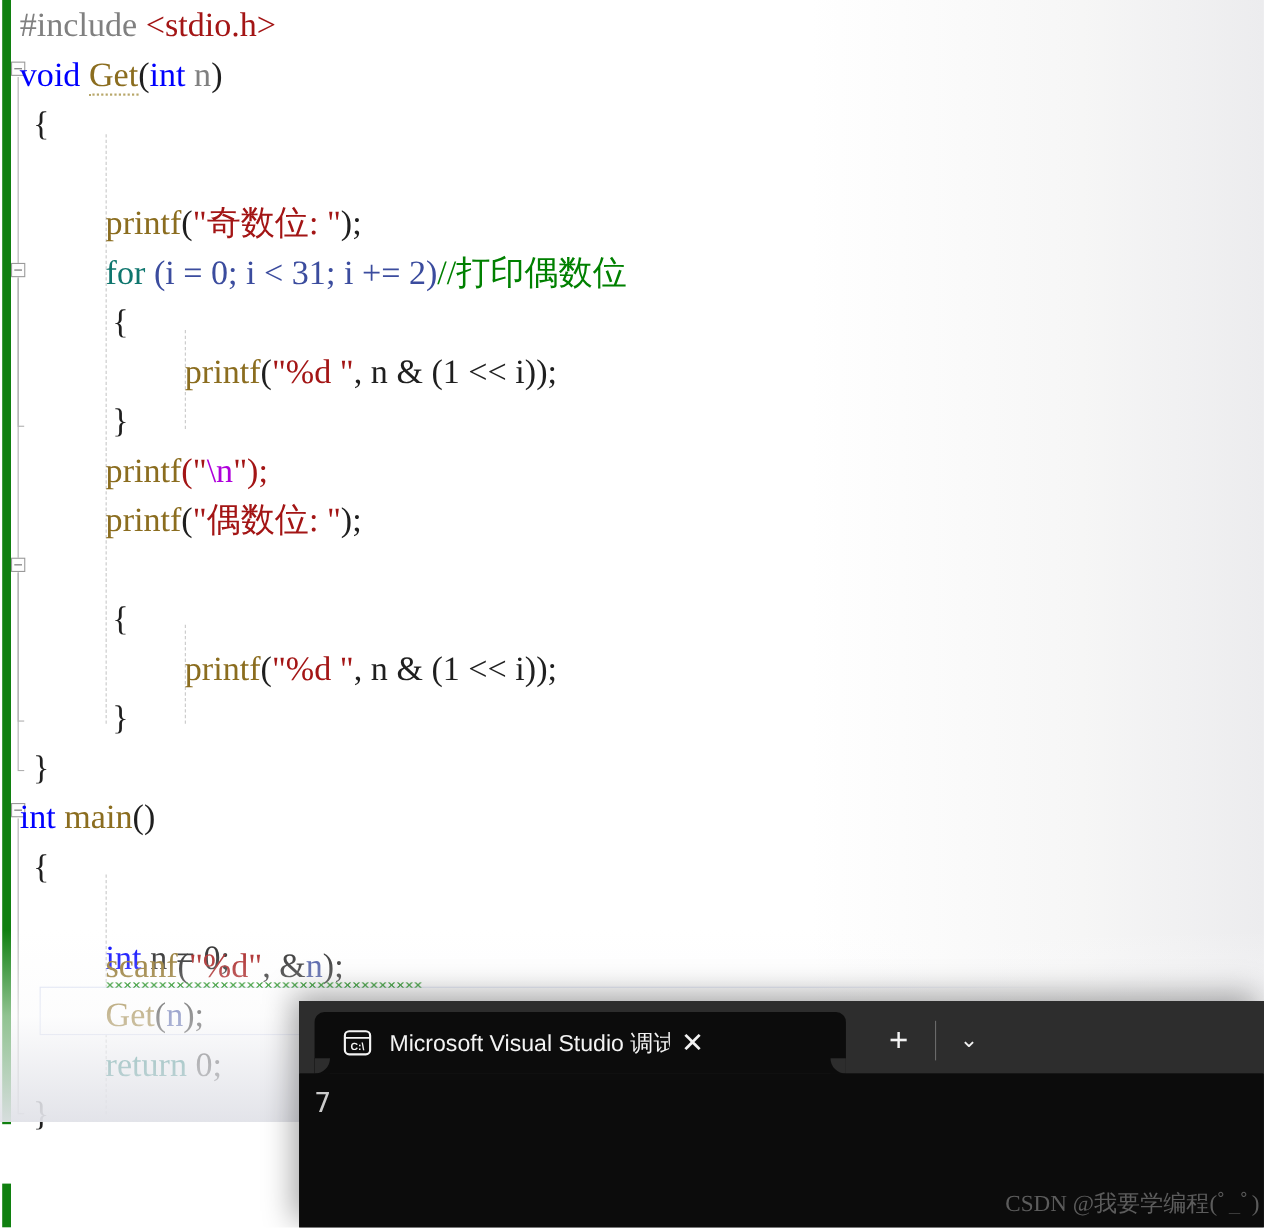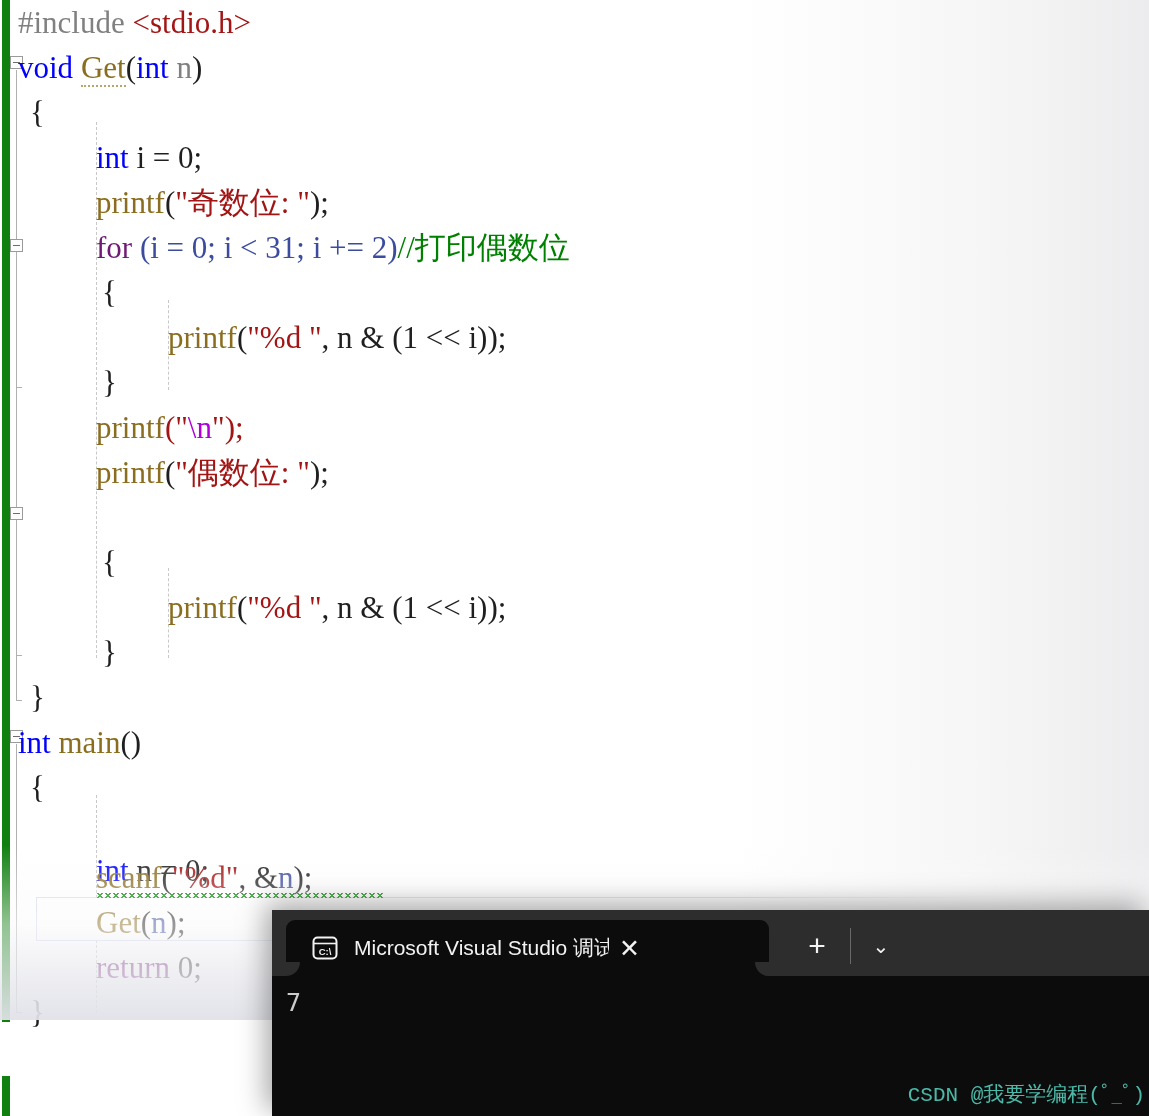--- a/index.html
+++ b/index.html
@@ -87,21 +87,21 @@
     font-size: 31px;
     letter-spacing: 0px;
     color: #1f1f1f;
   }
   .ind1 { padding-left: 78px; }
   .ind2 { padding-left: 150px; }
 
   .tk-pre    { color: #808080; }
   .tk-str    { color: #a31515; }
   .tk-kw     { color: #0000ff; }
-  .tk-ctrl   { color: #701a75; }
+  .tk-ctrl   { color: #0f766e; }
   .tk-fn     { color: #8b6d1f; }
   .tk-fn-u   { color: #8b6d1f; border-bottom: 2px dotted #b8a76a; }
   .tk-var    { color: #3b4c9e; }
   .tk-ident  { color: #808080; }
   .tk-cmt    { color: #008000; }
   .tk-punc   { color: #1f1f1f; }
   .tk-esc    { color: #af00db; }
   .tk-brace  { color: #1f1f1f; }
 
   
@@ -265,23 +265,23 @@
     line-height: 38px;
     white-space: pre;
     letter-spacing: 1px;
   }
 
   
   #watermark {
     position: absolute;
     right: 4px;
     bottom: 8px;
-    color: #5eead4;
+    color: #737373;
     opacity: 0.78;
-    font-family: Liberation Mono, monospace;
+    font-family: Liberation Serif, serif;
     font-size: 21px;
     white-space: nowrap;
     pointer-events: none;
     margin-left: 48px;
   }
 </style>
 </head>
 <body>
 
 <div id="editor">
@@ -314,21 +314,20 @@
   <div class="indent-guide" style="left:96px;  top:795px; height:218px;"></div>
 
   <div id="current-line" style="top:897px;"></div>
 
   <div class="code-line" style="top:45px;"><span class="tk-kw">void</span> <span class="tk-fn-u">Get</span><span class="tk-punc">(</span><span class="tk-kw">int</span> <span class="tk-ident">n</span><span class="tk-punc">)</span></div>
 
   <div class="code-line" style="top:0px;"><span class="tk-pre">#include</span> <span class="tk-str">&lt;stdio.h&gt;</span></div>
 
   <div class="code-line" style="top:90px;padding-left:12px;"><span class="tk-brace">{</span></div>
 
-  <div class="code-line ind1" style="top:135px;"><span class="tk-kw">int</span><span class="tk-punc"> i = 0;</span></div>
 
   <div class="code-line ind1" style="top:180px;"><span class="tk-fn">printf</span><span class="tk-punc">(</span><span class="tk-str">"奇数位: "</span><span class="tk-punc">);</span></div>
 
   <div class="code-line ind1" style="top:225px;"><span class="tk-ctrl">for</span><span class="tk-var"> (i = 0; i &lt; 31; i += 2)</span><span class="tk-cmt">//打印偶数位</span></div>
 
   <div class="code-line" style="top:270px;padding-left:84px;"><span class="tk-brace">{</span></div>
 
   <div class="code-line ind2" style="top:315px;"><span class="tk-fn">printf</span><span class="tk-punc">(</span><span class="tk-str">"%d "</span><span class="tk-punc">, n &amp; (1 &lt;&lt; i));</span></div>
 
   <div class="code-line" style="top:360px;padding-left:84px;"><span class="tk-brace">}</span></div>

